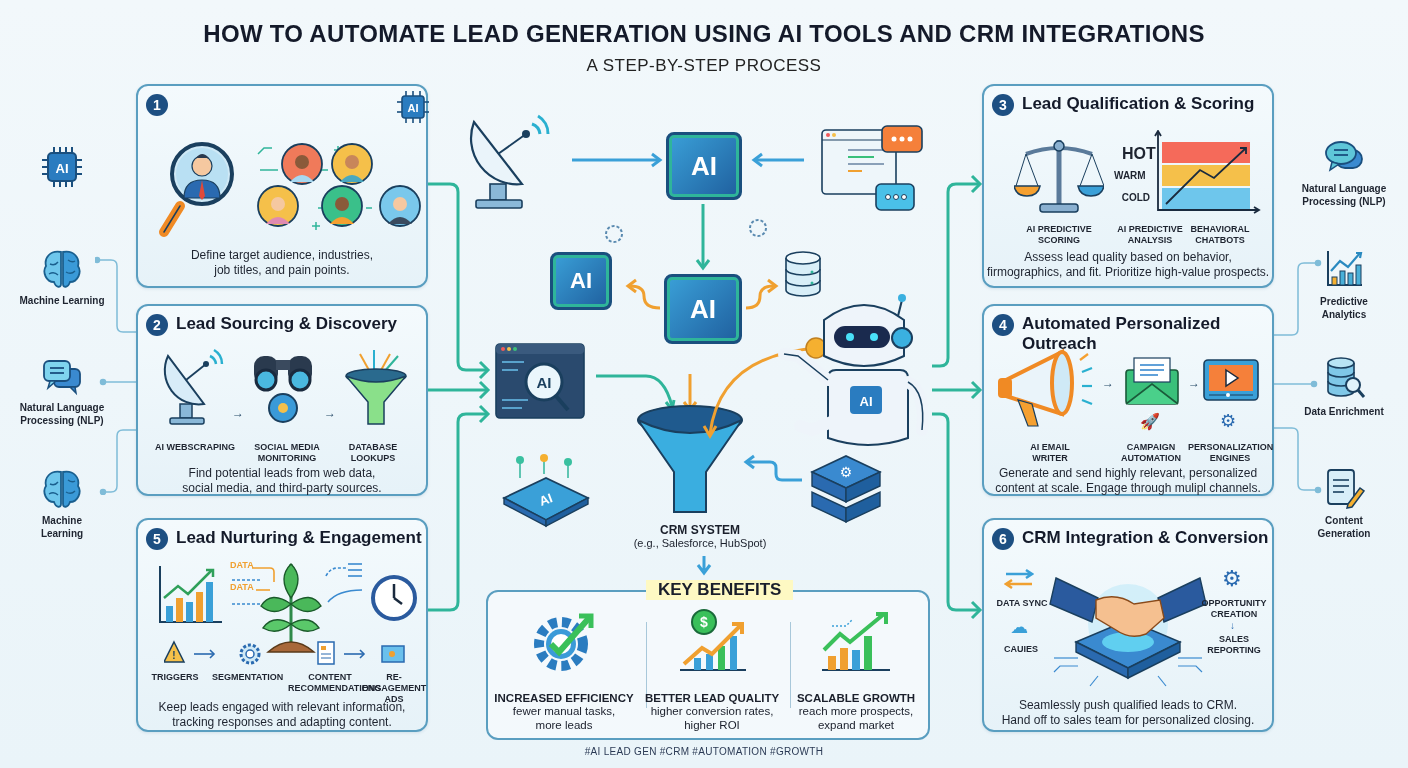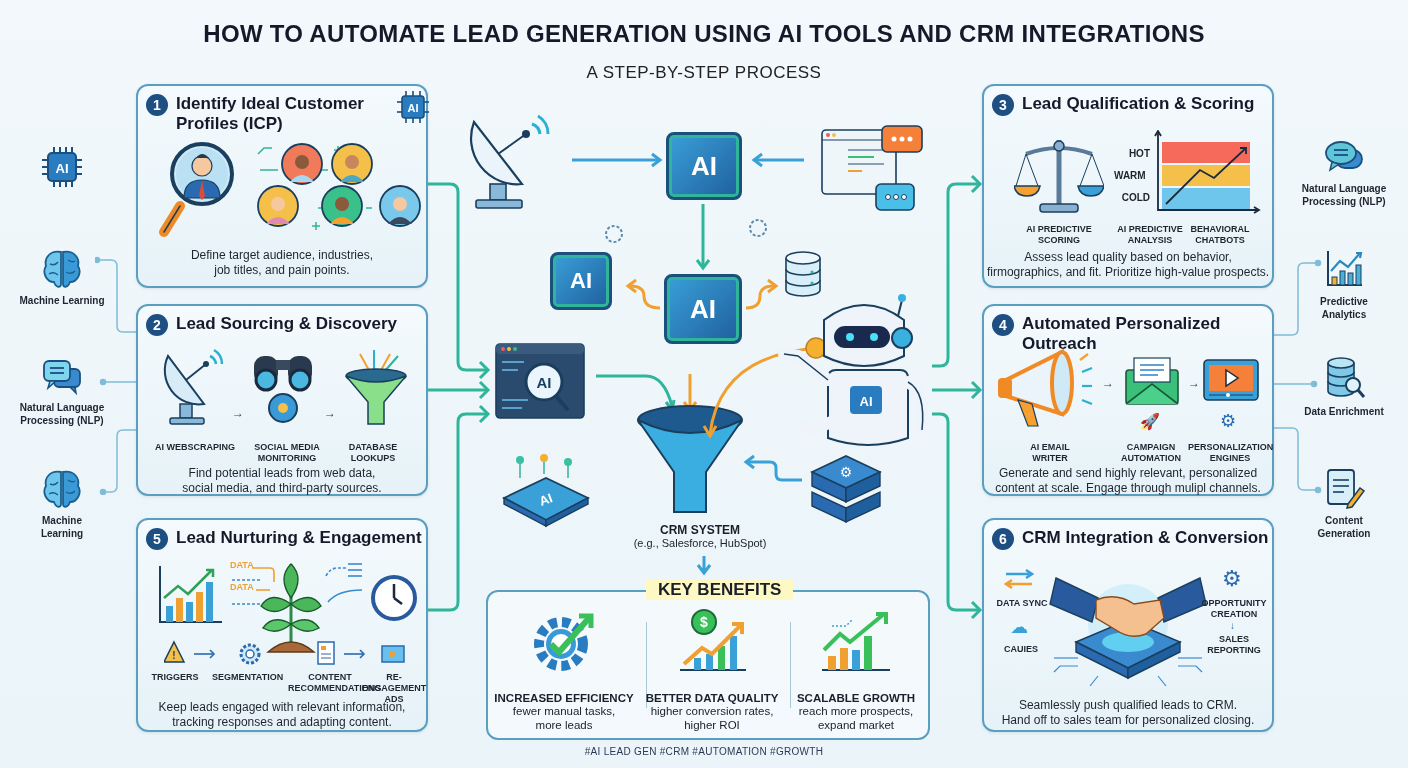--- a/index.html
+++ b/index.html
@@ -10,21 +10,21 @@
     color: #1a1f2b;
     position: relative;
   }
   .title {
     position: absolute; top: 20px; left: 0; width: 1408px;
     text-align: center; font-weight: 700; font-size: 24px; letter-spacing: 0.3px;
     color: #141a2a;
   }
   .subtitle {
     position: absolute; top: 56px; left: 0; width: 1408px;
-    text-align: center; font-size: 17px; color: #222; letter-spacing: 0.5px; margin-top: 7px;
+    text-align: center; font-size: 17px; color: #222; letter-spacing: 0.5px;
   }
   .card {
     position: absolute; border: 2px solid #5a9ec0; border-radius: 12px;
     background: linear-gradient(180deg, #f4fafd 0%, #e6f2f8 100%);
     box-shadow: 0 1px 3px rgba(60,110,140,0.15);
   }
   .card-head { position: absolute; left: 8px; top: 8px; display: flex; align-items: flex-start; gap: 8px; }
   .badge {
     width: 22px; height: 22px; border-radius: 50%; background: #1d4f82; color: #fff;
     font-weight: 700; font-size: 14px; display: flex; align-items: center; justify-content: center;
@@ -198,24 +198,20 @@
     <circle cx="42" cy="126" r="2.5" fill="#7fbcd8"></circle>
     <path d="M42 126 h-40"></path>
     <circle cx="46" cy="232" r="2.5" fill="#7fbcd8"></circle>
     <path d="M46 232 h-14 q-6 0 -6 -6 v-50 q0 -6 -6 -6 h-20"></path>
   </g>
 </svg>
 
 <div class="card" style="left:136px; top:84px; width:292px; height:204px;">
   <div class="card-head">
     <div class="badge">1</div>
-    <div class="card-title">
-      <div>Identify Ideal Customer</div>
-      <div>Profiles (ICP)</div>
-    </div>
   </div>
   <svg style="position:absolute; left:258px; top:4px;" width="34" height="34" viewBox="0 0 34 34">
     <g stroke="#1a4f7e" stroke-width="1.6">
         <line x1="10" y1="1" x2="10" y2="6"></line>
         <line x1="17" y1="1" x2="17" y2="6"></line>
         <line x1="24" y1="1" x2="24" y2="6"></line>
         <line x1="10" y1="28" x2="10" y2="33"></line>
         <line x1="17" y1="28" x2="17" y2="33"></line>
         <line x1="24" y1="28" x2="24" y2="33"></line>
         <line x1="1" y1="12" x2="6" y2="12"></line>
@@ -397,21 +393,21 @@
     <path d="M12 22 q33 -12 66 0" stroke="#5a7a9a" stroke-width="4" fill="none"></path>
     <circle cx="45" cy="14" r="5" fill="#8ab0d0" stroke="#1a3f5e" stroke-width="1.5"></circle>
     <line x1="12" y1="22" x2="2" y2="54" stroke="#1a3f5e" stroke-width="1"></line>
       <line x1="12" y1="22" x2="24" y2="54" stroke="#1a3f5e" stroke-width="1"></line>
     <line x1="78" y1="22" x2="66" y2="54" stroke="#1a3f5e" stroke-width="1"></line>
       <line x1="78" y1="22" x2="90" y2="54" stroke="#1a3f5e" stroke-width="1"></line>
     <path d="M0 54 h26 q-2 10 -13 10 q-11 0 -13 -10 z" fill="#f5a030" stroke="#1a3f5e" stroke-width="1.5"></path>
     <path d="M64 54 h26 q-2 10 -13 10 q-11 0 -13 -10 z" fill="#3aa0d8" stroke="#1a3f5e" stroke-width="1.5"></path>
     <rect x="26" y="72" width="38" height="8" rx="3" fill="#8ab0d0" stroke="#1a3f5e" stroke-width="1.5"></rect>
   </svg>
-  <div class="tool-label" style="left:138px; top:62px; width:28px; text-align:right; font-size:10px;">HOT</div>
+  <div class="tool-label" style="left:138px; top:62px; width:28px; text-align:right; font-size:16px;">HOT</div>
   <div class="tool-label" style="left:130px; top:84px; width:36px; text-align:left; font-size:10px;">WARM</div>
   <div class="tool-label" style="left:130px; top:106px; width:36px; text-align:right; font-size:10px;">COLD</div>
   <svg style="position:absolute; left:168px; top:44px;" width="116" height="88" viewBox="0 0 116 88">
     <rect x="10" y="12" width="88" height="21" fill="#f56a5a"></rect>
     <rect x="10" y="35" width="88" height="21" fill="#f5c04a"></rect>
     <rect x="10" y="58" width="88" height="21" fill="#6ec6ec"></rect>
     <path d="M6 2 v78 h100" stroke="#1a2a3e" stroke-width="1.8" fill="none"></path>
     <path d="M3 6 l3 -5 l3 5" stroke="#1a2a3e" stroke-width="1.8" fill="none"></path>
     <path d="M102 77 l5 3 l-5 3" stroke="#1a2a3e" stroke-width="1.8" fill="none"></path>
     <path d="M14 74 l34 -34 l14 8 l32 -30" stroke="#1a2a3e" stroke-width="1.8" fill="none"></path>
@@ -708,21 +704,21 @@
       <circle cx="30" cy="14" r="12" fill="#3ac05a" stroke="#1a6a3a" stroke-width="2"></circle>
       <text x="30" y="19" text-anchor="middle" font-family="Liberation Sans, sans-serif" font-weight="700" font-size="14" fill="#fff">$</text>
       <line x1="6" y1="62" x2="72" y2="62" stroke="#1a3f5e" stroke-width="2"></line>
       <rect x="20" y="50" width="7" height="12" fill="#3aa0d8"></rect>
         <rect x="32" y="46" width="7" height="16" fill="#3aa0d8"></rect>
         <rect x="44" y="38" width="7" height="24" fill="#3ac05a"></rect>
         <rect x="56" y="28" width="7" height="34" fill="#3aa0d8"></rect>
       <path d="M10 56 l18 -16 l10 6 l28 -28" stroke="#f0a030" stroke-width="4" fill="none"></path>
       <path d="M58 16 h10 v10" stroke="#f0a030" stroke-width="4" fill="none"></path>
     </svg>
-    <div class="benefit-title">BETTER DATA QUALITY</div>
+    <div class="benefit-title">BETTER LEAD QUALITY</div>
     <div class="benefit-desc">higher conversion rates,</div>
     <div class="benefit-desc">higher ROI</div>
   </div>
   <div class="divider" style="left:302px;"></div>
   <div class="benefit" style="left:294px;">
     <svg width="76" height="66" viewBox="0 0 76 66">
       <line x1="4" y1="62" x2="72" y2="62" stroke="#1a3f5e" stroke-width="2"></line>
       <rect x="10" y="48" width="8" height="14" fill="#f0a030"></rect>
         <rect x="22" y="40" width="8" height="22" fill="#f0a030"></rect>
         <rect x="34" y="42" width="8" height="20" fill="#3aa0d8"></rect>

